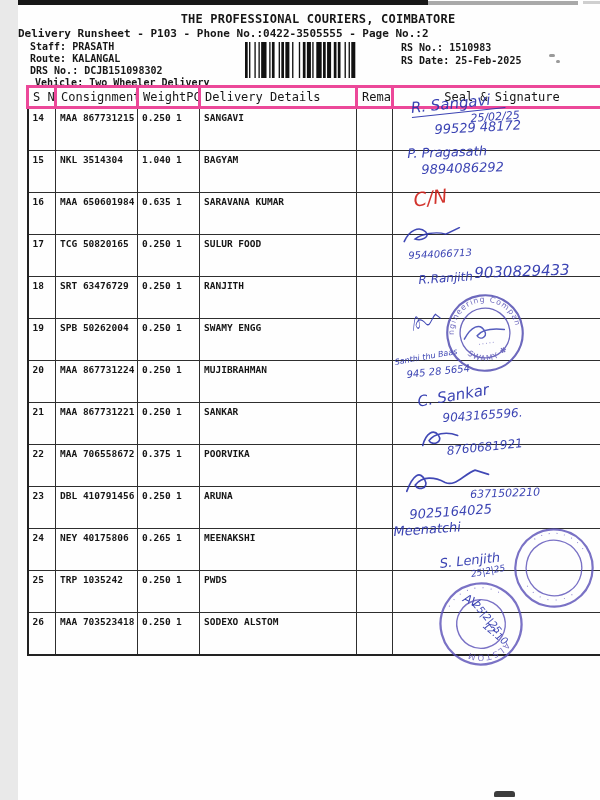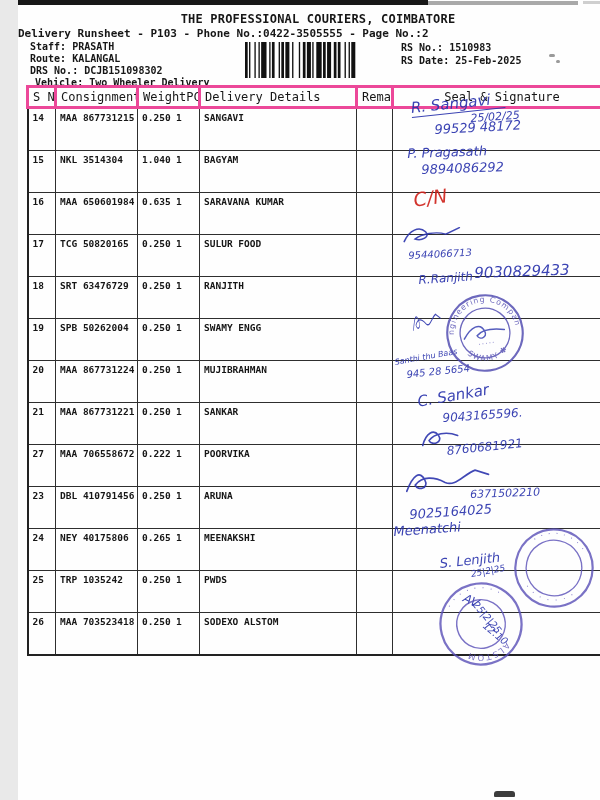--- a/index.html
+++ b/index.html
@@ -167,23 +167,23 @@
         </tr>
         <tr>
           <td>21</td>
           <td>MAA 867731221</td>
           <td><span class="wt">0.250</span><span>1</span></td>
           <td>SANKAR</td>
           <td></td>
           <td></td>
         </tr>
         <tr>
-          <td>27</td>
+          <td>22</td>
           <td>MAA 706558672</td>
-          <td><span class="wt">0.222</span><span>1</span></td>
+          <td><span class="wt">0.375</span><span>1</span></td>
           <td>POORVIKA</td>
           <td></td>
           <td></td>
         </tr>
         <tr>
           <td>23</td>
           <td>DBL 410791456</td>
           <td><span class="wt">0.250</span><span>1</span></td>
           <td>ARUNA</td>
           <td></td>

